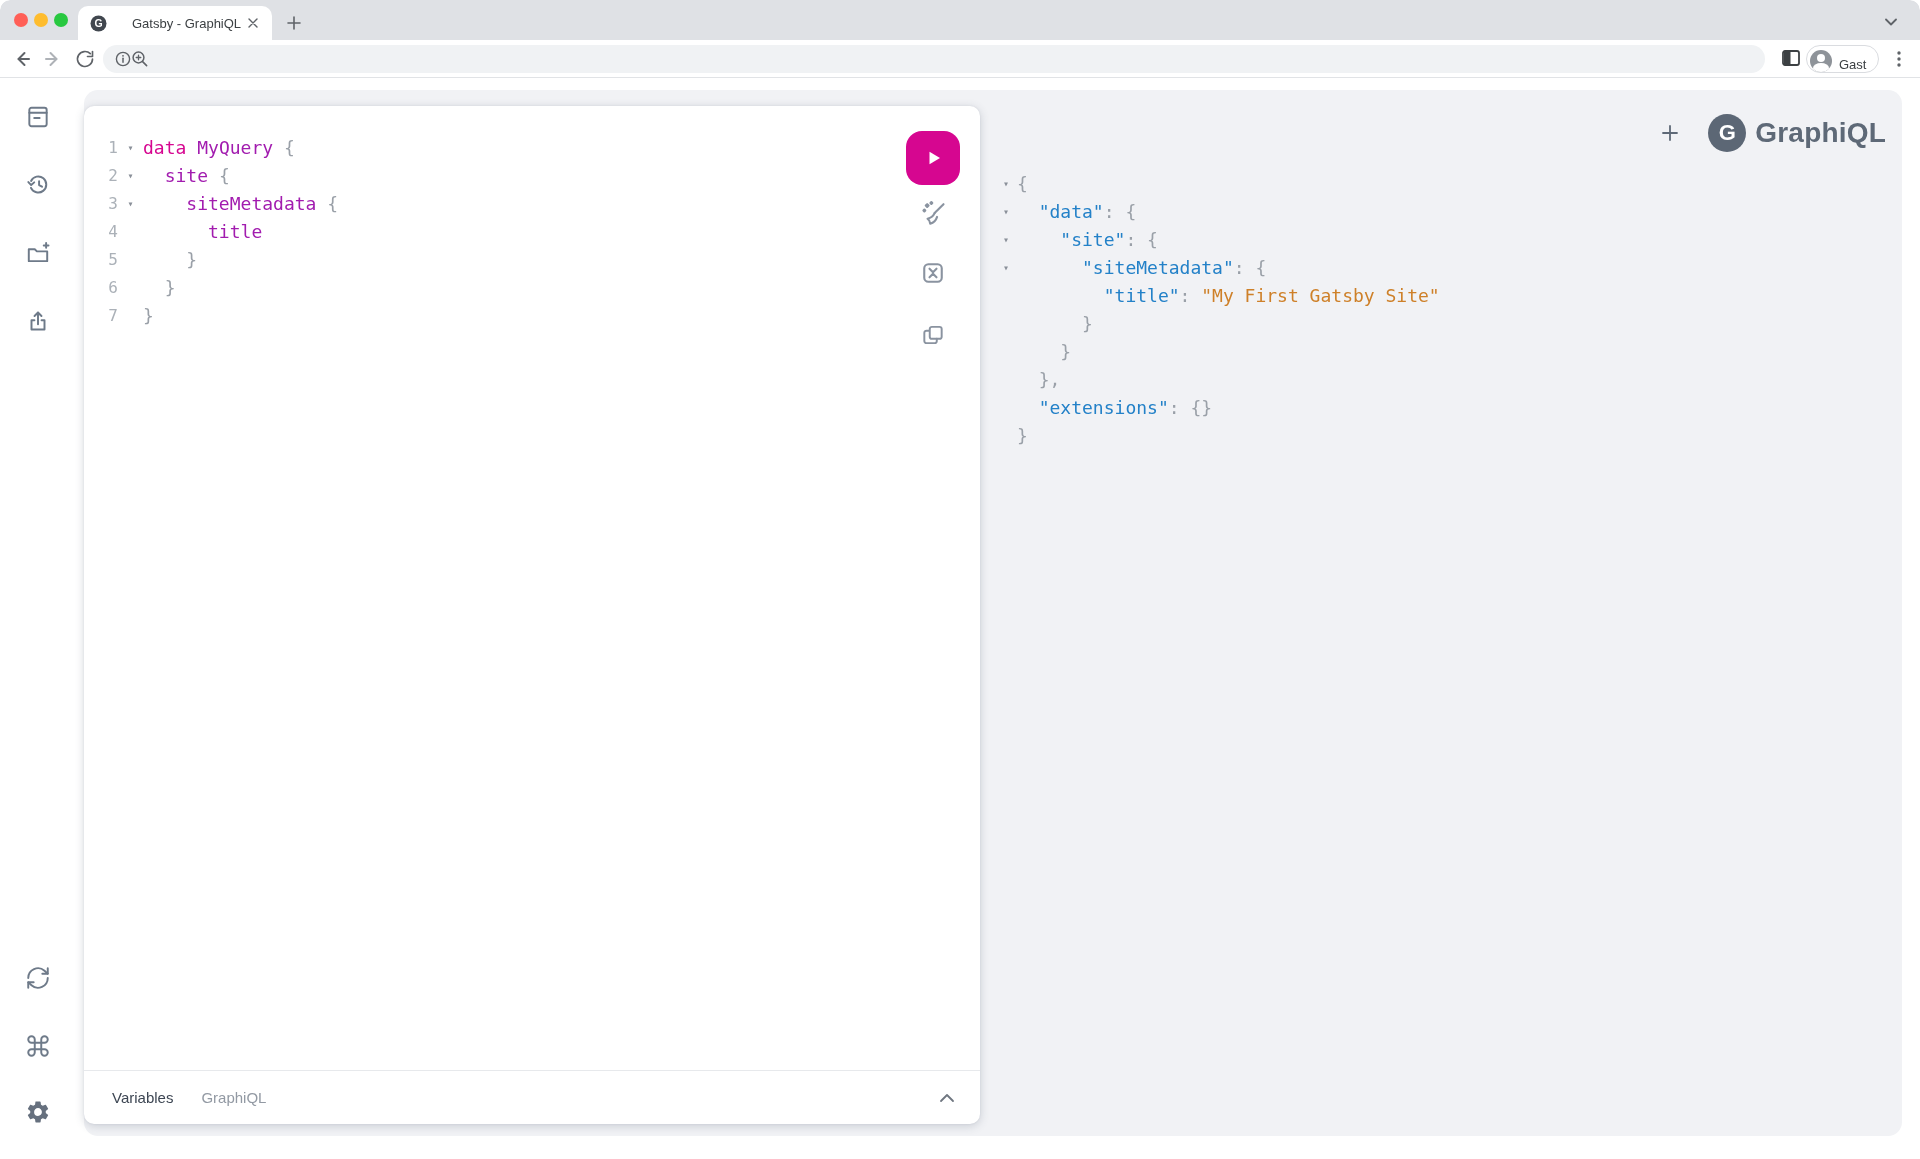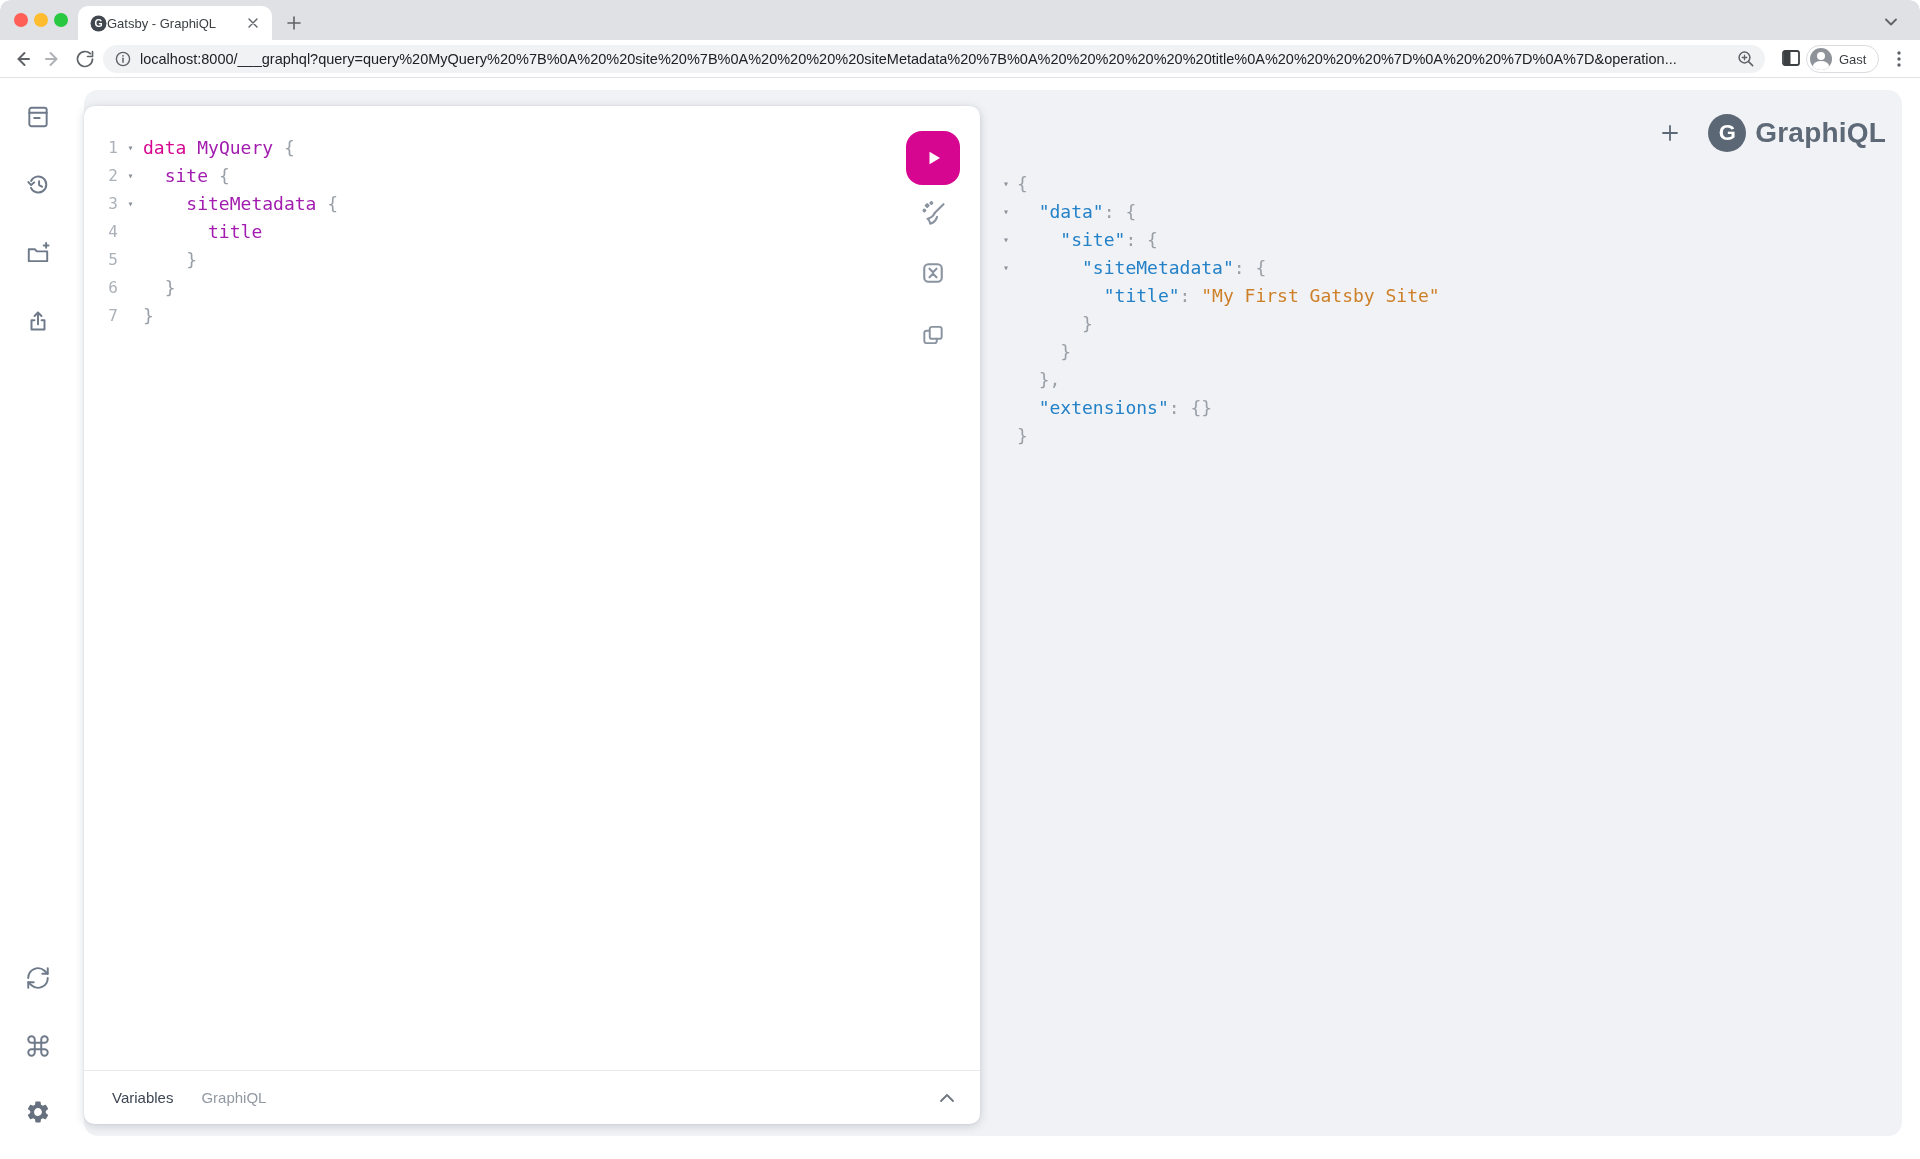--- a/index.html
+++ b/index.html
@@ -12,33 +12,33 @@
   svg { display:block; }
 
   
   .tabbar { position:absolute; left:0; top:0; width:1920px; height:40px; background:#DFE1E5; border-radius:10px 10px 0 0; }
   .traffic { position:absolute; top:13px; width:14px; height:14px; border-radius:50%; }
   .t-red { left:14px; background:#FF5F57; }
   .t-yellow { left:34px; background:#FEBC2E; }
   .t-green { left:54px; background:#28C840; }
   .tab { position:absolute; left:78px; top:6px; width:194px; height:34px; background:#fff; border-radius:10px 10px 0 0; display:flex; align-items:center; }
   .tab-favicon { width:17px; height:17px; margin-left:12px; flex:none; }
-  .tab-title { margin-left:0; font-size:13px; color:#3C4043; white-space:nowrap; overflow:hidden; text-overflow:ellipsis; max-width:120px; }
+  .tab-title { margin-left:25px; font-size:13px; color:#3C4043; white-space:nowrap; overflow:hidden; text-overflow:ellipsis; max-width:120px; }
   .tab-close { margin-left:auto; margin-right:10px; width:18px; height:18px; display:flex; align-items:center; justify-content:center; border-radius:50%; }
   .newtab-btn { position:absolute; left:282px; top:11px; width:24px; height:24px; display:flex; align-items:center; justify-content:center; }
   .tabsearch-btn { position:absolute; right:18px; top:11px; width:22px; height:22px; display:flex; align-items:center; justify-content:center; }
 
   .toolbar { position:absolute; left:0; top:40px; width:1920px; height:38px; background:#fff; border-bottom:1px solid #E1E3E6; }
   .nav-ic { position:absolute; top:48px; width:22px; height:22px; display:flex; align-items:center; justify-content:center; }
   .omnibox { position:absolute; left:103px; top:45px; width:1662px; height:28px; background:#F0F2F4; border-radius:14px; display:flex; align-items:center; overflow:hidden; }
   .omni-info { margin-left:12px; flex:none; }
   .omni-url { margin-left:9px; font-size:14.5px; color:#202124; white-space:nowrap; overflow:hidden; flex:1; }
   .omni-zoom { flex:none; margin-right:10px; }
   .panel-btn { position:absolute; left:1781px; top:48px; width:22px; height:22px; }
-  .profile-pill { position:absolute; left:1806px; top:45px; height:28px; border:1px solid #DADCE0; border-radius:14px; display:flex; align-items:center; padding:0 12px 0 3px; background:#fff; }
+  .profile-pill { position:absolute; left:1806px; top:45px; height:28px; border:1px solid #DADCE0; border-radius:14px; display:flex; align-items:flex-end; padding:0 12px 0 3px; background:#fff; }
   .avatar { width:22px; height:22px; border-radius:50%; background:#8E9399; position:relative; overflow:hidden; flex:none; }
   .avatar .head { position:absolute; left:7px; top:4px; width:8px; height:8px; border-radius:50%; background:#fff; }
   .avatar .body { position:absolute; left:3px; top:13px; width:16px; height:10px; border-radius:50% 50% 0 0; background:#fff; }
   .profile-name { margin-left:7px; font-size:13px; color:#3C4043; }
   .menu-dots { position:absolute; left:1890px; top:48px; width:18px; height:22px; display:flex; align-items:center; justify-content:center; }
 
   
   .app { position:absolute; left:0; top:78px; width:1920px; height:1081px; background:#fff; }
   .side-ic { position:absolute; left:24px; width:28px; height:28px; display:flex; align-items:center; justify-content:center; }
 
@@ -138,21 +138,20 @@
         <path d="M21 3v6h-6"></path>
       </svg>
   </span>
 
   <div class="omnibox">
     <svg class="omni-info" width="16" height="16" viewBox="0 0 16 16">
         <circle cx="8" cy="8" r="6.6" stroke="#5F6368" stroke-width="1.4" fill="none"></circle>
         <path d="M8 7.2 V11.2" stroke="#5F6368" stroke-width="1.5" stroke-linecap="round"></path>
         <circle cx="8" cy="4.8" r="0.9" fill="#5F6368"></circle>
       </svg>
-    <span class="omni-url">localhost:8000/___graphql?query=query%20MyQuery%20%7B%0A%20%20site%20%7B%0A%20%20%20%20siteMetadata%20%7B%0A%20%20%20%20%20%20title%0A%20%20%20%20%7D%0A%20%20%7D%0A%7D&amp;operation...</span>
     <svg class="omni-zoom" width="18" height="18" viewBox="0 0 18 18">
         <circle cx="7.5" cy="7.5" r="5.4" stroke="#5F6368" stroke-width="1.5" fill="none"></circle>
         <path d="M11.6 11.6 L15.6 15.6" stroke="#5F6368" stroke-width="1.6" stroke-linecap="round"></path>
         <path d="M5.2 7.5 H9.8 M7.5 5.2 V9.8" stroke="#5F6368" stroke-width="1.3" stroke-linecap="round"></path>
       </svg>
   </div>
 
   <span class="panel-btn">
     <svg width="20" height="20" viewBox="0 0 20 20">
         <rect x="2" y="3" width="16" height="14" rx="2" stroke="#3C4043" stroke-width="1.8" fill="none"></rect>

